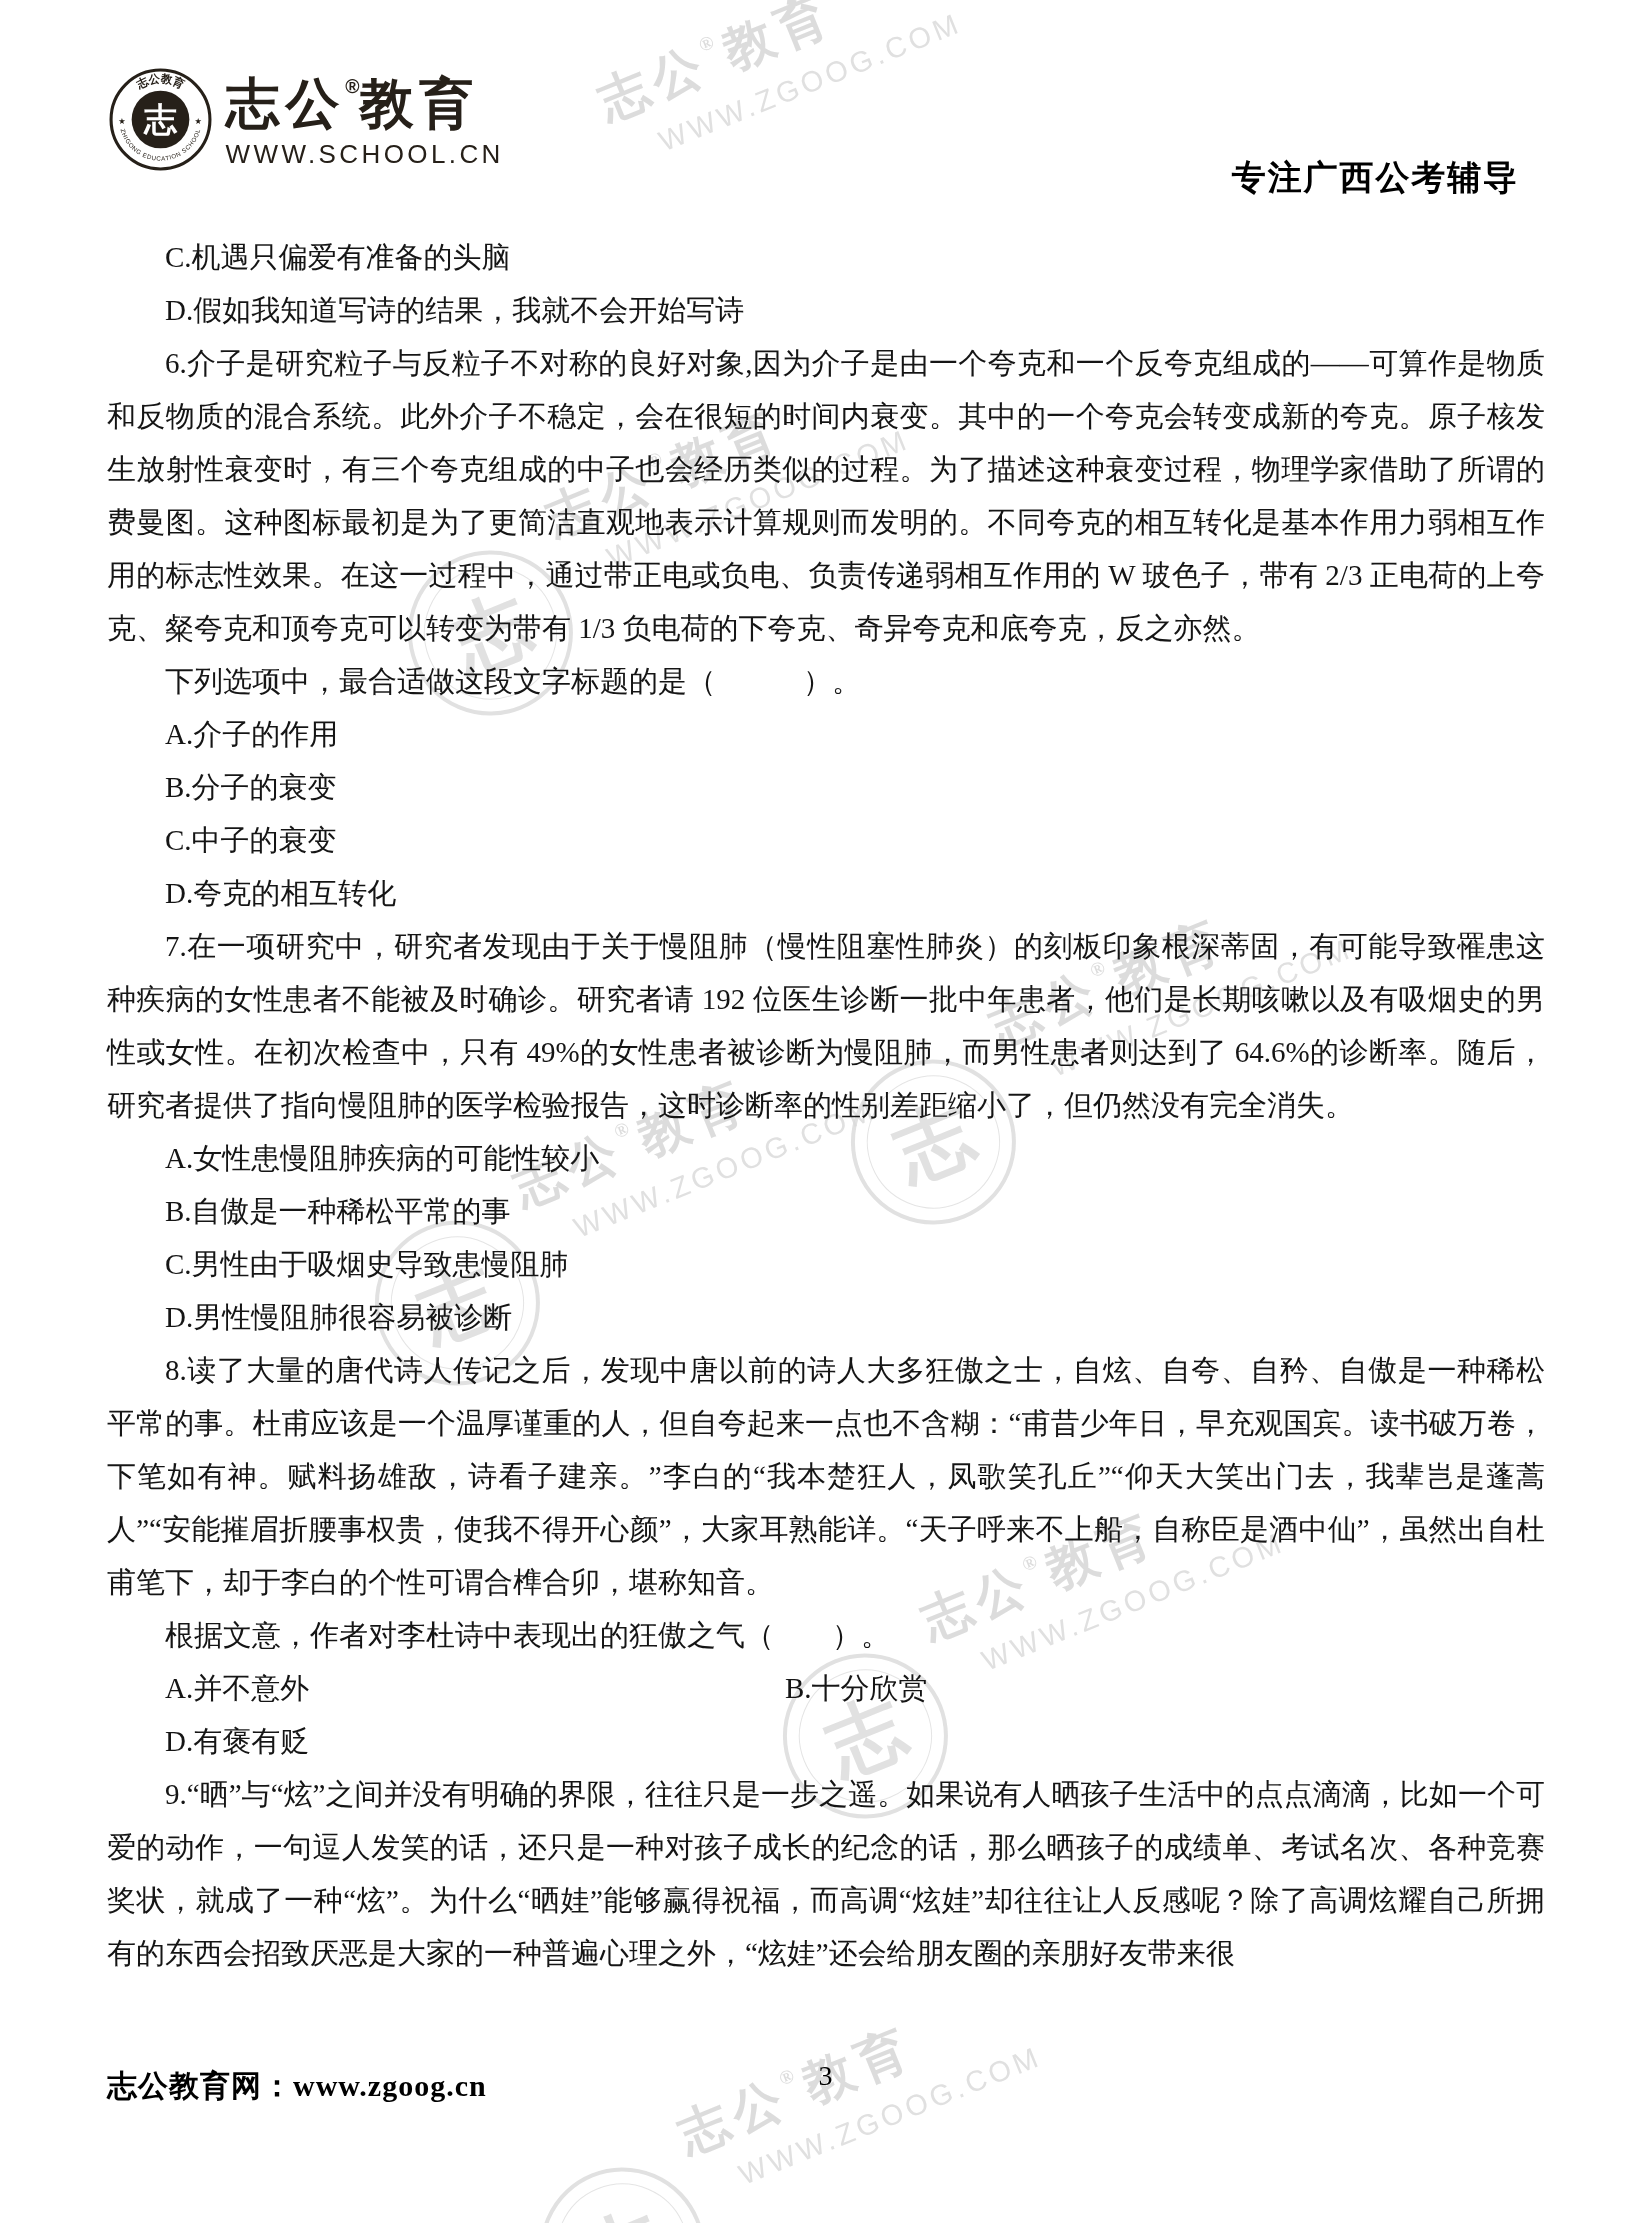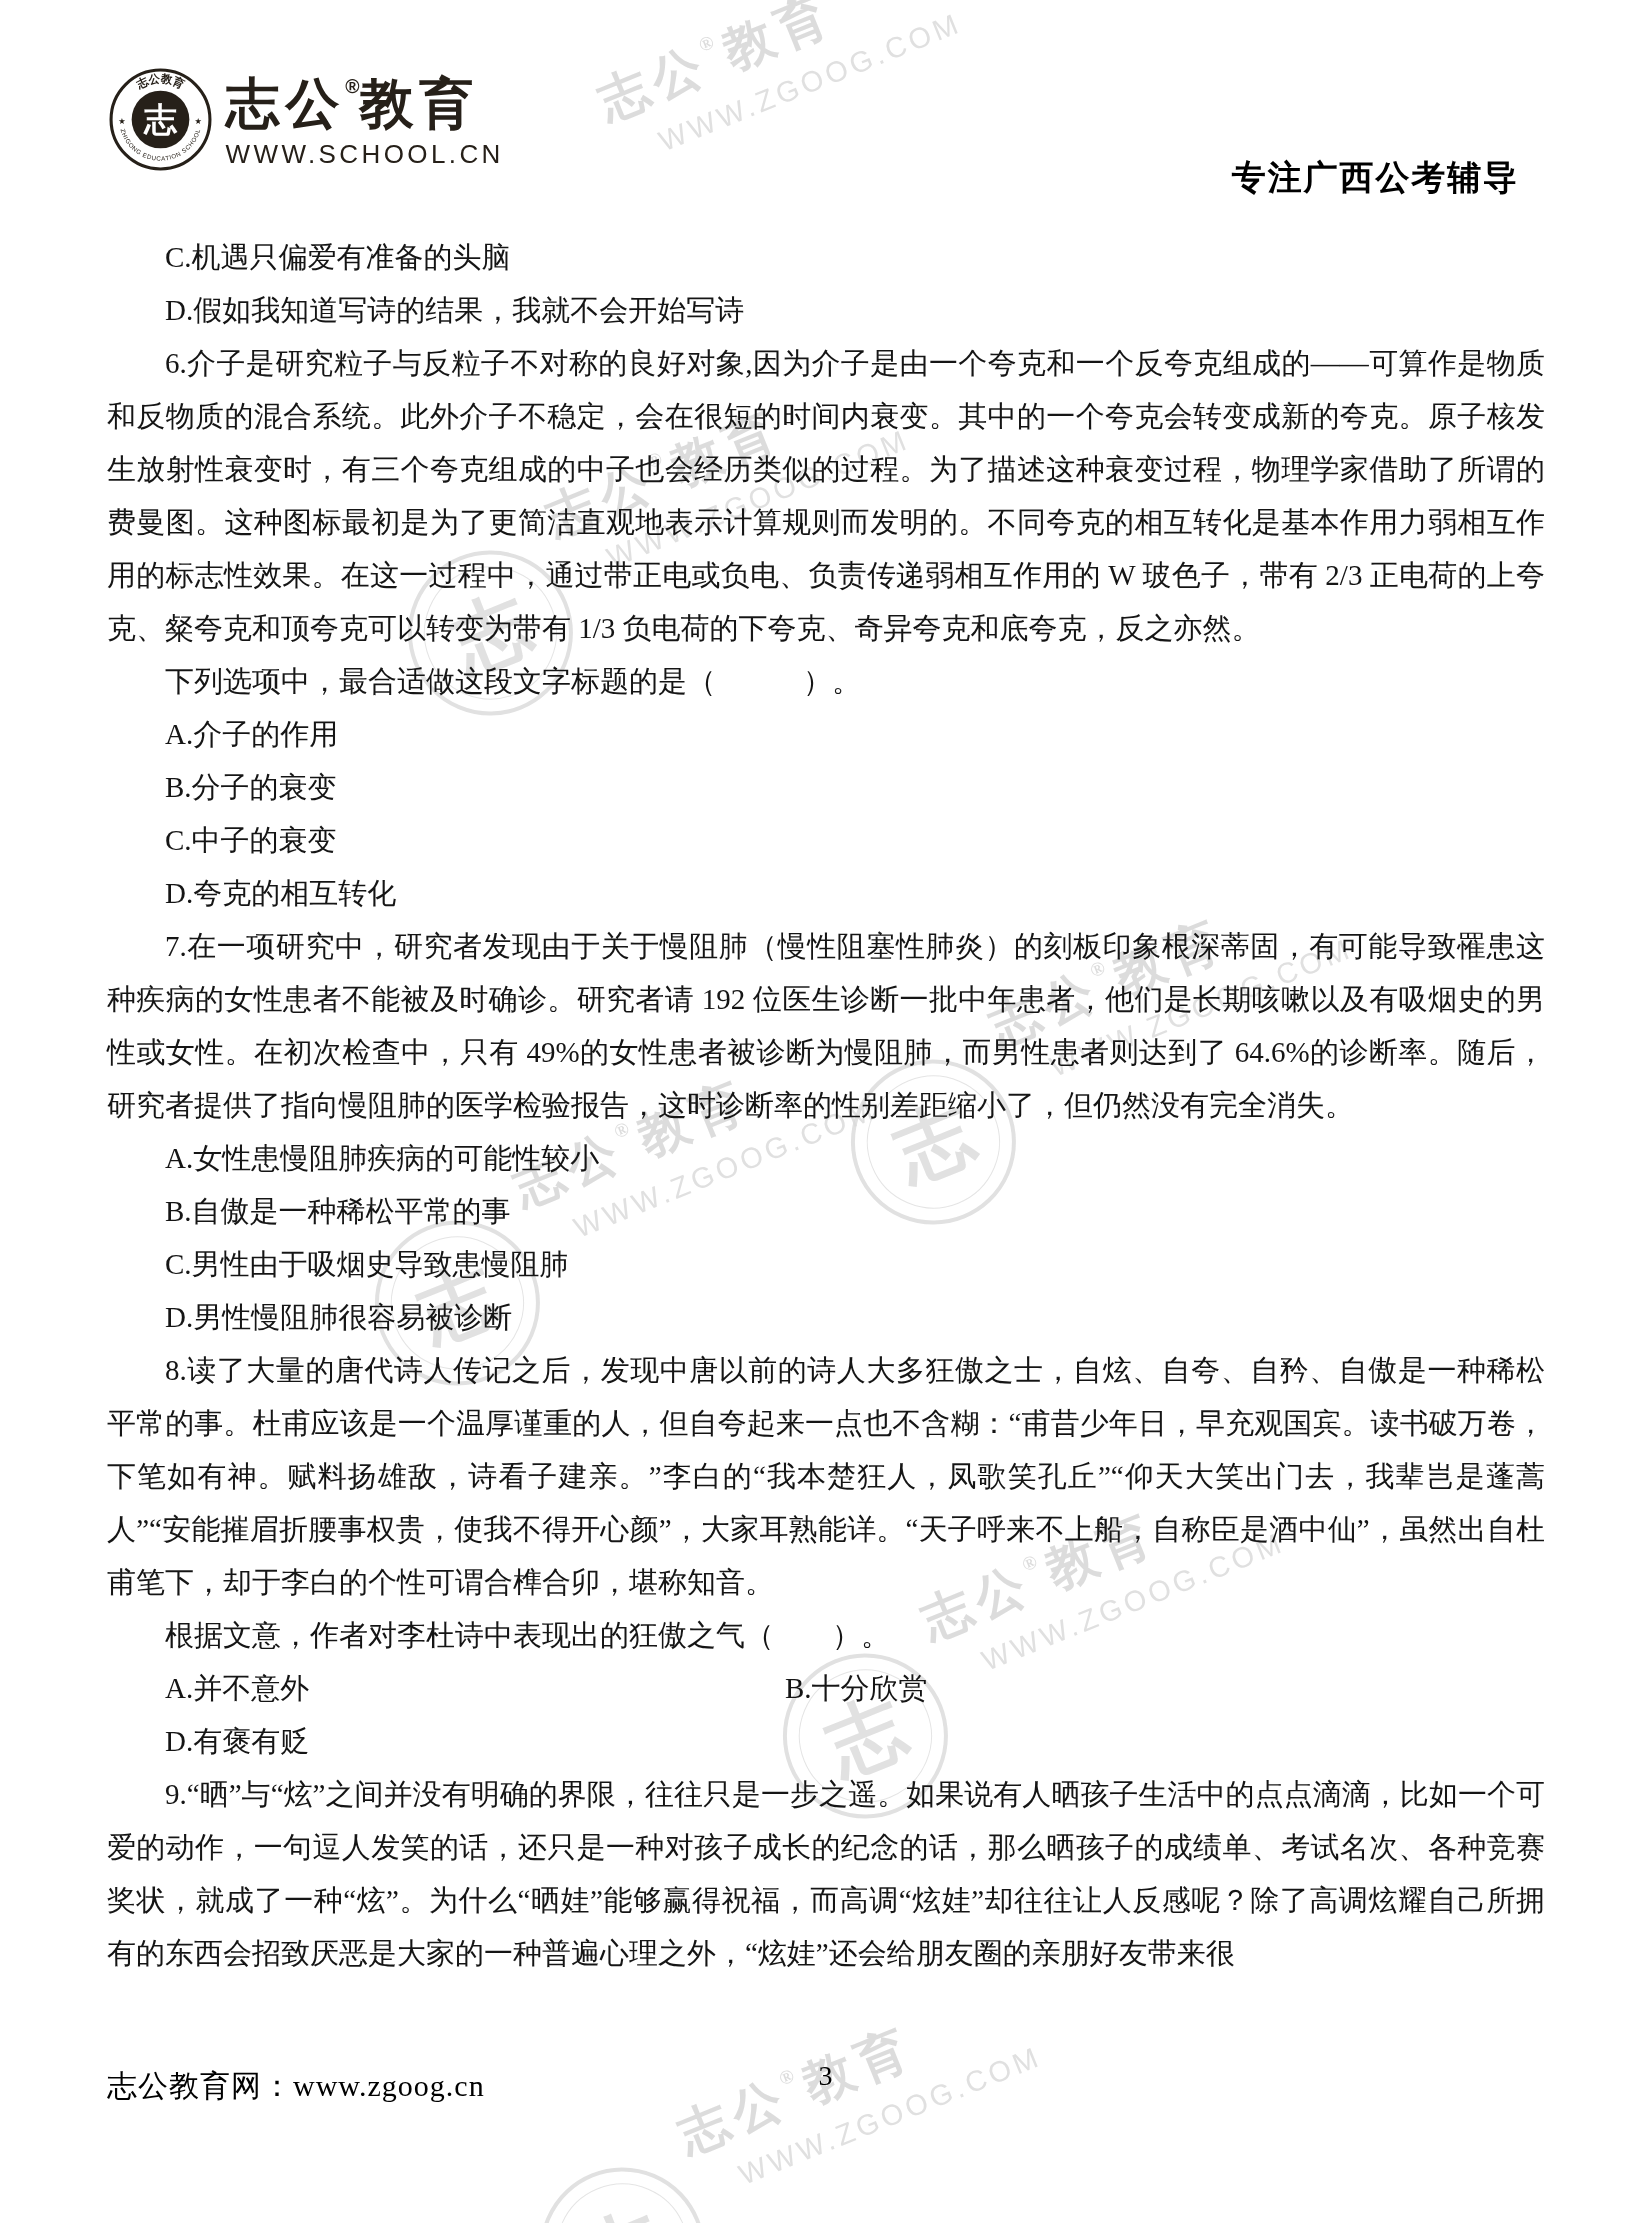--- a/index.html
+++ b/index.html
@@ -45,21 +45,21 @@
   
   .content{position:absolute;left:107px;top:231px;width:1438px;z-index:1;}
   .content p{margin:0;font-size:29px;line-height:53px;}
   .para{text-align:justify;text-indent:2em;}
   .line{text-indent:2em;white-space:nowrap;}
   .opt-row{display:flex;font-size:29px;line-height:53px;}
   .opt-col{white-space:nowrap;}
   .opt-col:first-child{width:678px;padding-left:58px;box-sizing:border-box;}
   
   .ftr{position:absolute;left:0;bottom:0;width:100%;height:175px;z-index:2;}
-  .site{position:absolute;left:107px;top:17.5px;font-size:30px;font-weight:normal;
+  .site{position:absolute;left:107px;top:17.5px;font-size:30px;font-weight:bold;
         color:#000;letter-spacing:1px;white-space:nowrap;}
   .pagenum{position:absolute;left:0;top:11.6px;width:100%;text-align:center;font-size:28px;color:#000;}
 </style>
 </head>
 <body>
 
 <div class="page">
 
   <div class="wm-layer">
       <div class="wm" style="left: 582px; top: 3.9px;">

